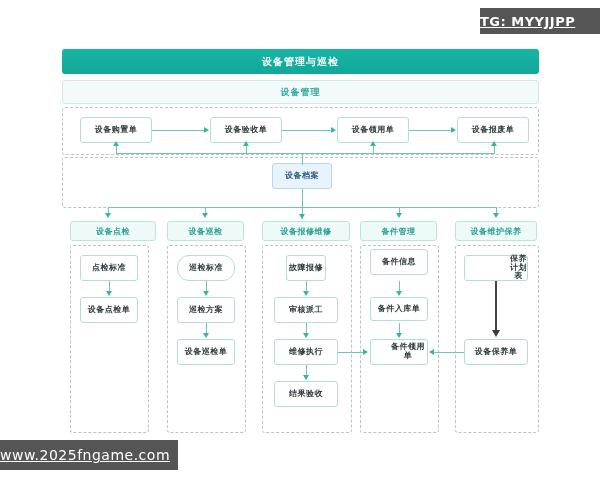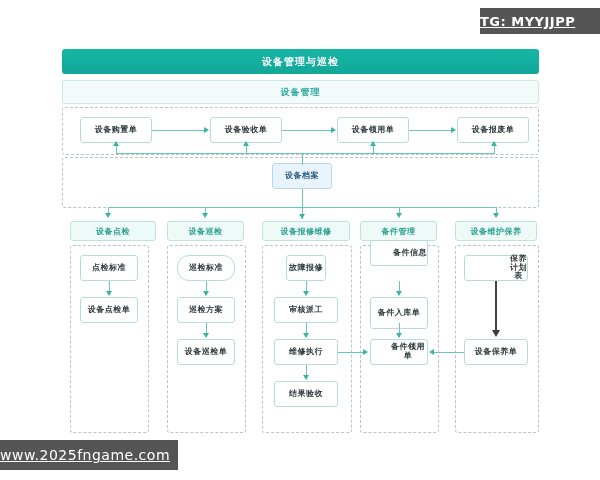--- a/index.html
+++ b/index.html
@@ -233,26 +233,26 @@
   <div class="arw down" style="left:240.5px;top:284px;"></div>
   <div class="node" style="left:212px;top:290px;width:64px;height:26px;">
     <span>维修执行</span>
   </div>
   <div class="ln v" style="left:244px;top:316px;height:14px;"></div>
   <div class="arw down" style="left:240.5px;top:326px;"></div>
   <div class="node" style="left:212px;top:332px;width:64px;height:26px;">
     <span>结果验收</span>
   </div>
 
-  <div class="node" style="left:308px;top:191px;width:58px;height:26px;justify-content:flex-end;">
+  <div class="node" style="left:308px;top:200px;width:58px;height:26px;">
     <span>备件信息</span>
   </div>
   <div class="ln v" style="left:337px;top:232px;height:14px;"></div>
   <div class="arw down" style="left:333.5px;top:242px;"></div>
-  <div class="node" style="left:308px;top:248px;width:58px;height:32px;">
+  <div class="node" style="left:308px;top:248px;width:58px;height:24px;">
     <span>备件入库单</span>
   </div>
   <div class="ln v" style="left:337px;top:274px;height:14px;"></div>
   <div class="arw down" style="left:333.5px;top:284px;"></div>
   <div class="node" style="left:308px;top:290px;width:58px;height:26px;padding-left:18px;">
     <span>备件领用单</span>
   </div>
 
   <div class="ln h" style="left:276px;top:303px;width:26px;"></div>
   <div class="arw right" style="left:301px;top:299.5px;"></div>

